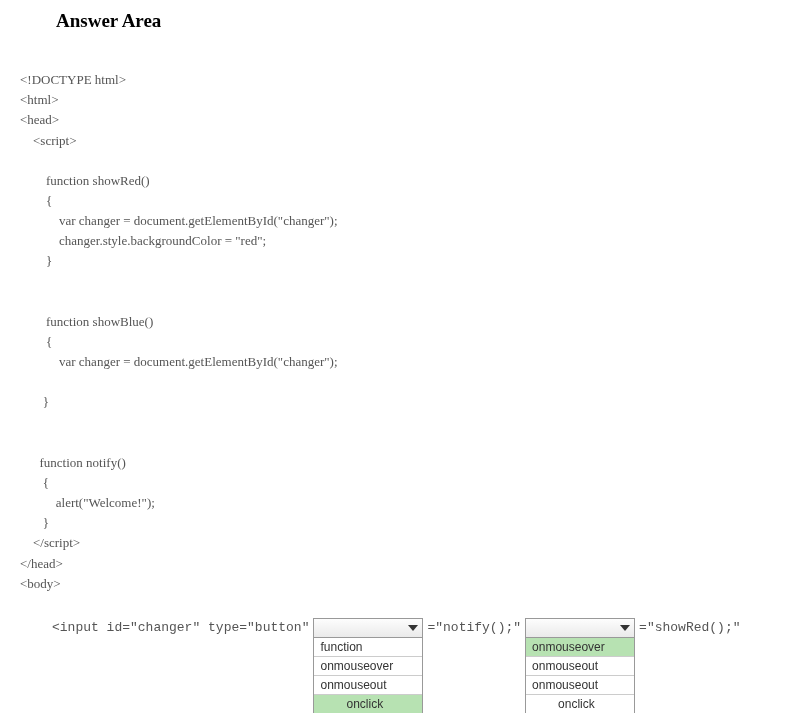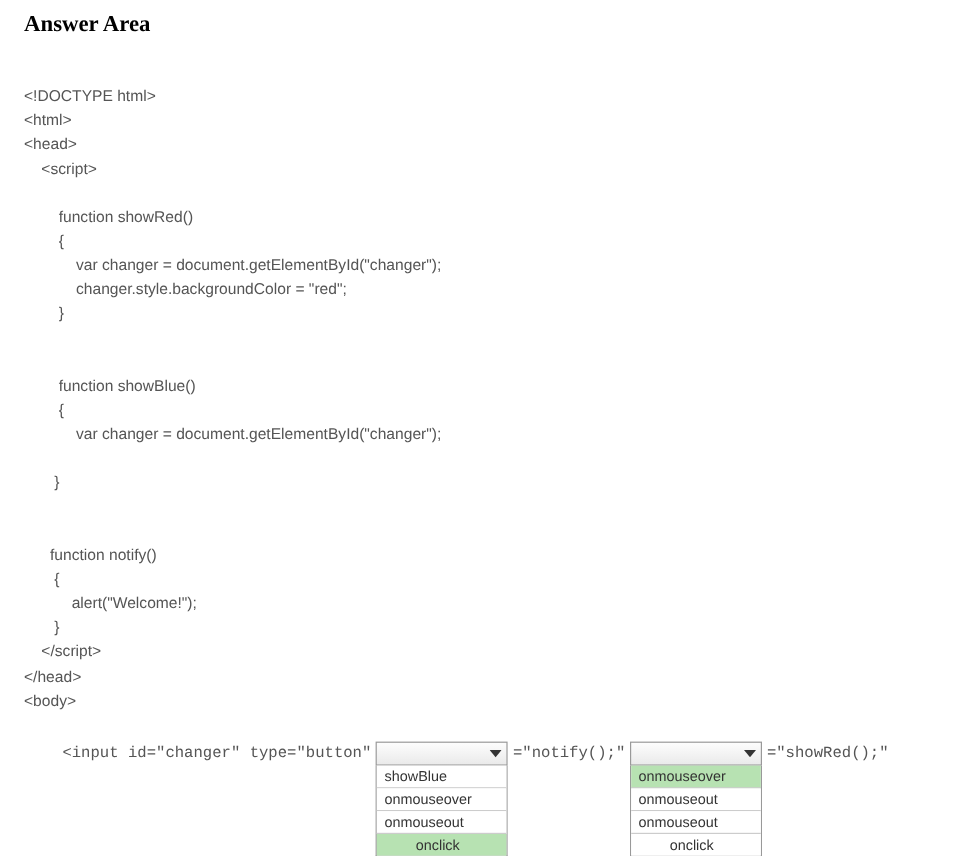--- a/index.html
+++ b/index.html
@@ -7,23 +7,24 @@
     background: #ffffff;
     margin: 0;
     padding: 10px 20px;
     width: 800px;
     box-sizing: border-box;
   }
   .title {
     font-weight: bold;
     font-size: 19px;
     margin-bottom: 18px;
+    margin-left: 36px;
   }
   .code {
-    font-family: Liberation Sans, sans-serif;
+    font-family: Liberation Serif, serif;
     font-size: 13px;
     line-height: 1.55;
     white-space: pre;
     color: #555;
   }
   .input-line {
     display: flex;
     align-items: flex-start;
     font-family: "Courier New", monospace;
     font-size: 13px;
@@ -112,21 +113,21 @@
 <div class="input-line">
   <span class="segment">&lt;input id="changer" type="button"  </span>
 
   <span class="dropdown-group">
     <div class="dropdown-head">
       <svg viewBox="0 0 10 10">
           <polygon points="0,2 10,2 5,8" fill="#333"></polygon>
         </svg>
     </div>
     <div class="dropdown-list">
-      <div class="dropdown-item">showBlue</div>
+      <div class="dropdown-item">function</div>
       <div class="dropdown-item">onmouseover</div>
       <div class="dropdown-item">onmouseout</div>
       <div class="dropdown-item selected">onclick</div>
     </div>
   </span>
 
   <span class="eqseg"> ="notify();"  </span>
 
   <span class="dropdown-group">
     <div class="dropdown-head">

